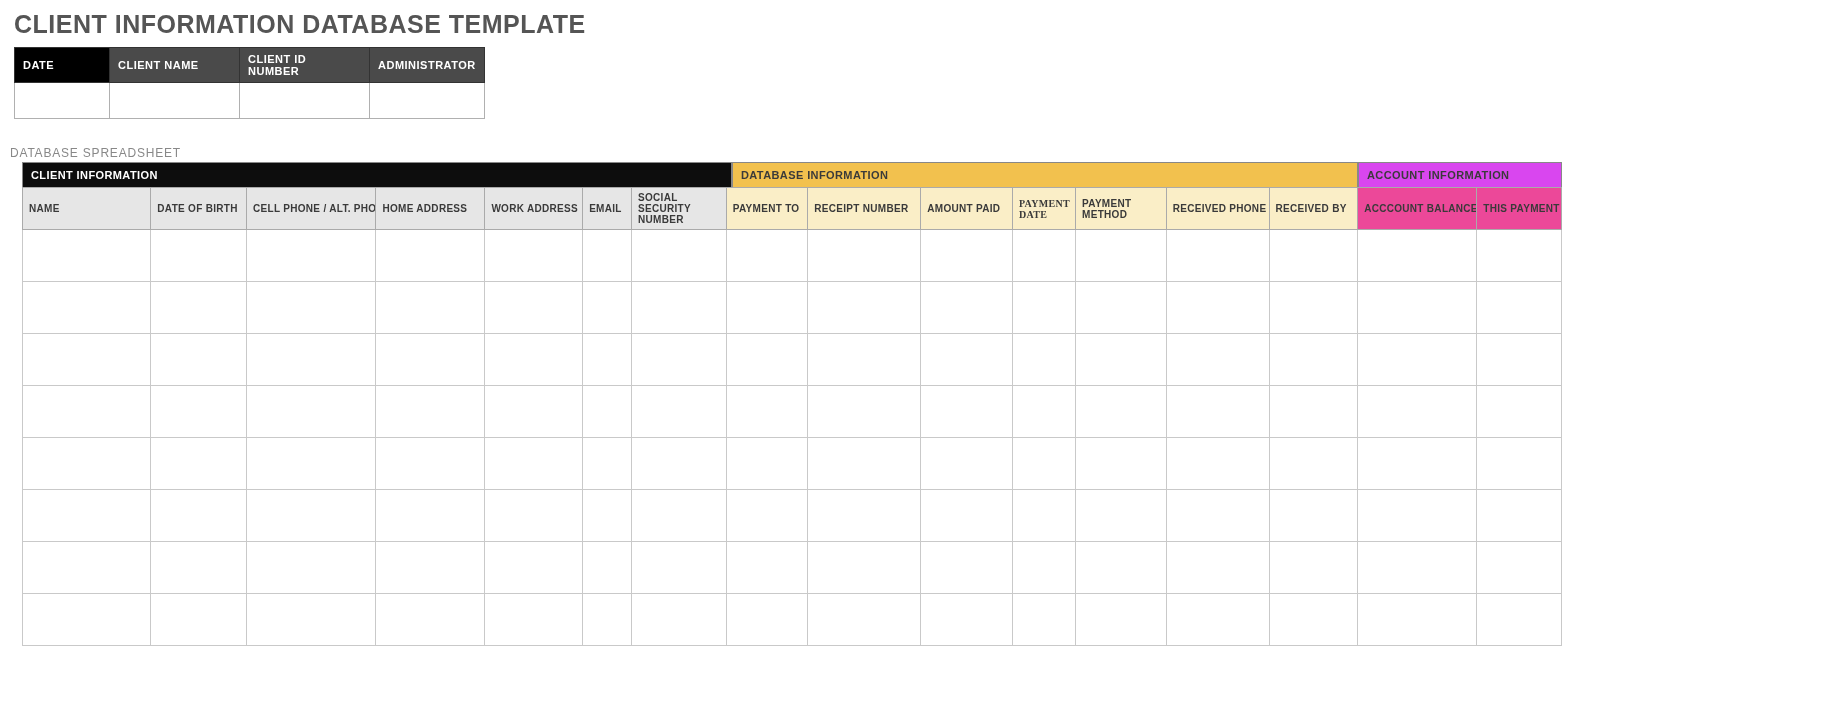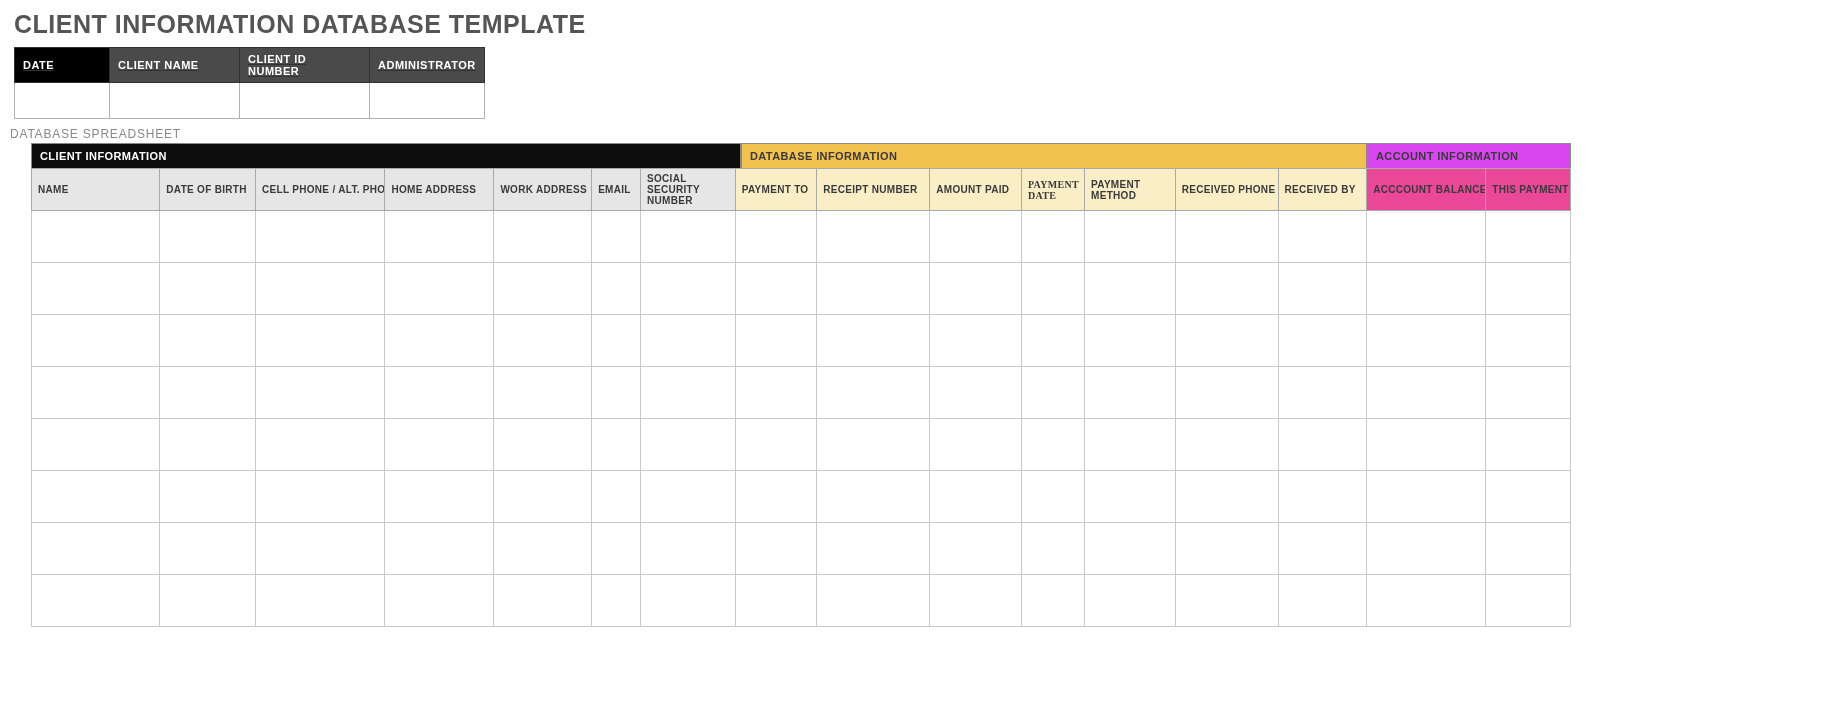--- a/index.html
+++ b/index.html
@@ -17,23 +17,22 @@
     .page-title {
       font-size: 25px;
       font-weight: bold;
       color: #555555;
       letter-spacing: 0.5px;
       margin-bottom: 8px;
       margin-left: 4px;
     }
     .meta-table {
       border-collapse: collapse;
-      margin-bottom: 8px;
+      margin-bottom: 27px;
       margin-left: 4px;
-      text-decoration: underline;
     }
     .meta-table th {
       background: #000000;
       color: #ffffff;
       font-size: 11px;
       font-weight: bold;
       text-align: left;
       padding: 5px 8px;
       border: 1px solid #333;
       letter-spacing: 0.5px;
@@ -53,21 +52,21 @@
     .meta-table .col-admin { width: 108px; }
 
     .section-label {
       font-size: 12px;
       color: #888888;
       letter-spacing: 0.8px;
       margin-bottom: 2px;
     }
 
     .db-wrap {
-      margin-left: 21px;
+      margin-left: 12px;
       width: 1540px;
     }
 
     .group-header {
       display: flex;
       width: 100%;
     }
     .group-header div {
       font-size: 11px;
       font-weight: bold;

